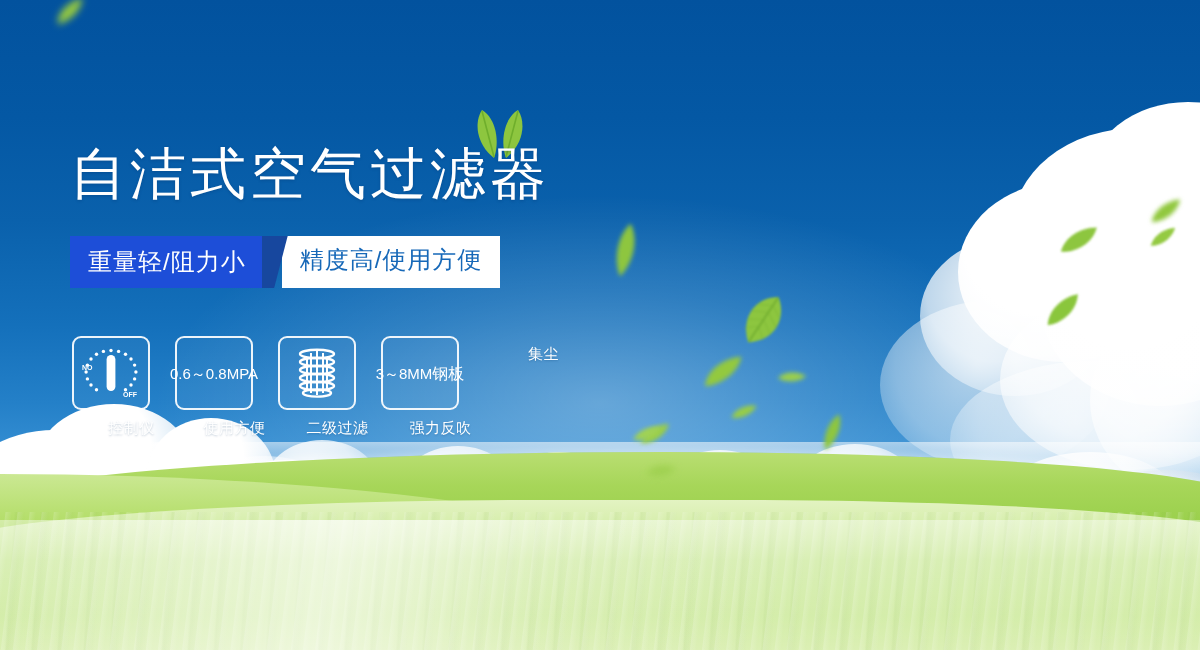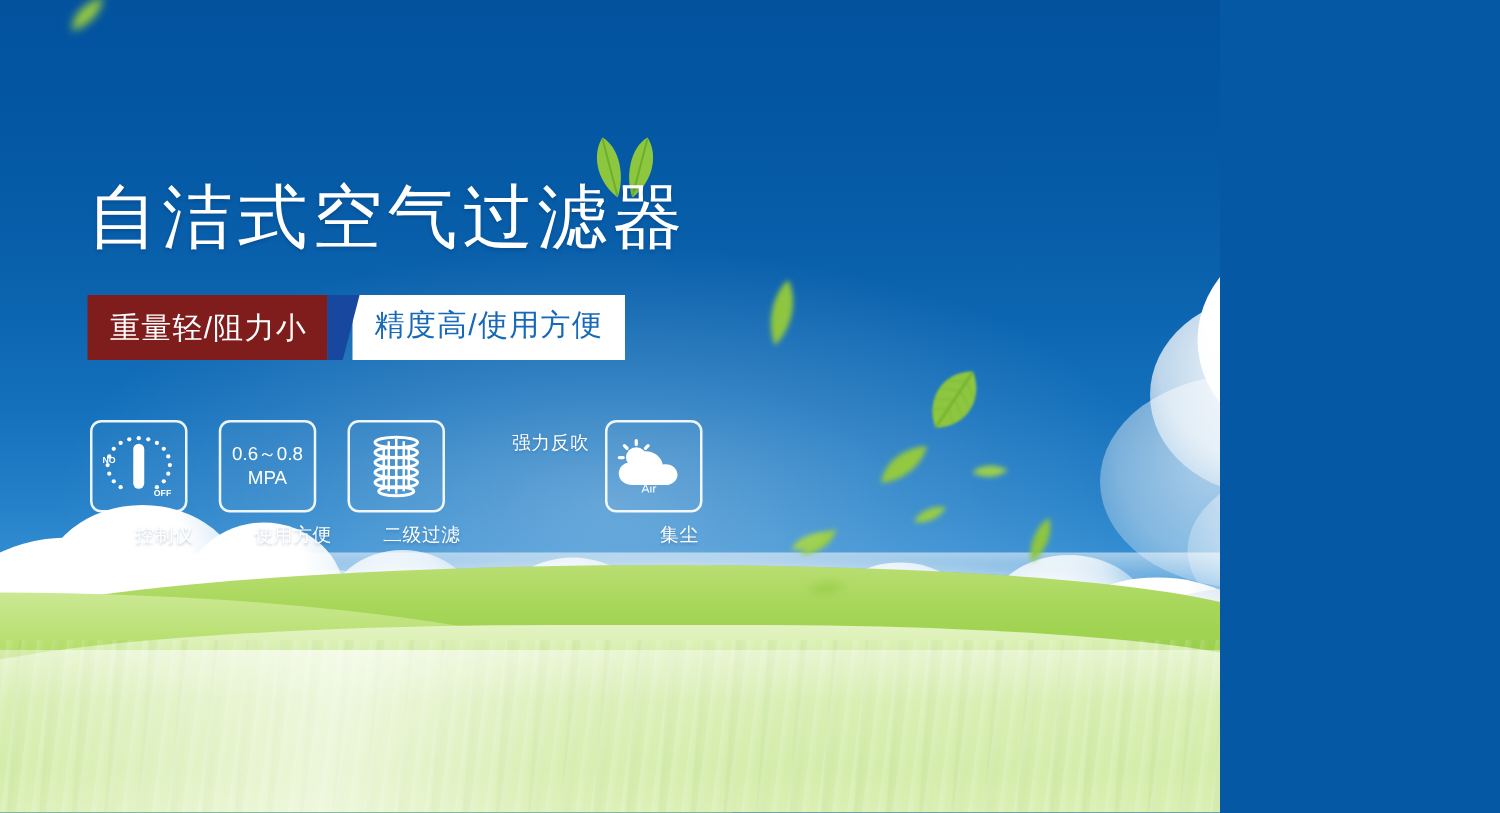--- a/index.html
+++ b/index.html
@@ -4,21 +4,21 @@
 <style>
   * { margin:0; padding:0; box-sizing:border-box; }
   html, body {
     width:1200px; height:650px; overflow:hidden;
     font-family:"Liberation Sans","DejaVu Sans",sans-serif;
     background:#0458a4;
   }
 
   
   #banner {
-    position:relative; width:976px; height:650px; overflow:hidden;
+    position:relative; width:1200px; height:650px; overflow:hidden;
     background:#0458a4;
   }
 
   
   .sky {
     position:absolute; inset:0;
     background:linear-gradient(to bottom,
       #02529e 0%,
       #0458a4 18%,
       #0a61ac 34%,
@@ -127,21 +127,21 @@
   }
 
   .sprout { position:absolute; left:468px; top:108px; width:62px; height:50px; }
 
   
   .badge {
     position:absolute; left:70px; top:236px;
     height:52px; display:flex; align-items:stretch;
   }
   .badge-left {
-    background:#7f1d1d; color:#ffffff;
+    background:#1d4ed8; color:#ffffff;
     display:flex; align-items:center;
     padding:0 16px 0 18px;
     font-size:24px; letter-spacing:1px;
     position:relative; z-index:2;
   }
   .badge-slant {
     width:26px; background:#17479e; position:relative; z-index:2;
     clip-path:polygon(0 0, 100% 0, 48% 100%, 0 100%);
     margin-right:-6px;
   }
@@ -156,21 +156,21 @@
   
   .features {
     position:absolute; left:70px; top:336px;
     display:flex; gap:21px;
   }
   .feature { width:82px; display:flex; flex-direction:column; align-items:center; }
   .feature-box {
     width:78px; height:74px;
     border:2px solid rgba(255,255,255,0.92);
     border-radius:9px;
-    display:flex; flex-direction:column;
+    display:flex; 
     align-items:center; justify-content:center;
     color:#ffffff; position:relative;
     background:rgba(255,255,255,0.04);
   }
   .feature-box .txt {
     font-size:15px; line-height:19px; text-align:center;
     letter-spacing:0px; white-space:nowrap;
   }
   .feature-box .txt.cn { font-size:16px; }
   .feature-label {
@@ -394,42 +394,26 @@
               <ellipse cx="28" cy="33" rx="17" ry="4.2"></ellipse>
               <ellipse cx="28" cy="41" rx="17" ry="4.2"></ellipse>
               <ellipse cx="28" cy="48" rx="14" ry="3.6"></ellipse>
             </g>
           </svg>
         </div>
         <div class="feature-label">二级过滤</div>
       </div>
 
       <div class="feature">
+        <div class="feature-box">
+          <div class="txt">3～8MM</div>
+          <div class="txt cn">钢板</div>
+        </div>
         <div class="feature-label">强力反吹</div>
       </div>
 
       <div class="feature">
-        <div class="feature-box">
-          <svg width="62" height="44" viewBox="0 0 62 44" style="margin-top:-2px;">
-            <g fill="#ffffff">
-              <circle cx="17" cy="16" r="8.2"></circle>
-              <g stroke="#ffffff" stroke-width="2.6" stroke-linecap="round">
-                <path d="M17 2.5 L17 5.5"></path>
-                  <path d="M26.5 6.5 L24.4 8.6"></path>
-                <path d="M30.5 16 L27.5 16"></path>
-                  <path d="M7.5 6.5 L9.6 8.6"></path>
-                <path d="M3.5 16 L6.5 16"></path>
-                  <path d="M7.5 25.5 L9.6 23.4"></path>
-              </g>
-              <path d="M14 38 C7.4 38 3 33.8 3 28.8 C3 24.2 6.6 20.4 11.4 20
-                       C13.2 14.8 18.4 11 24.6 11 C31.4 11 37 15.6 38.2 21.6
-                       C38.9 21.4 39.7 21.3 40.5 21.3 C45.8 21.3 50 25.1 50 29.7
-                       C50 34.3 45.8 38 40.5 38 Z"></path>
-            </g>
-            <text x="21" y="44" font-family="'Liberation Sans',sans-serif" font-size="10" fill="#ffffff">Air</text>
-          </svg>
-        </div>
         <div class="feature-label">集尘</div>
       </div>
 
     </div>
   </div>
 </div>
 
 </body></html>

